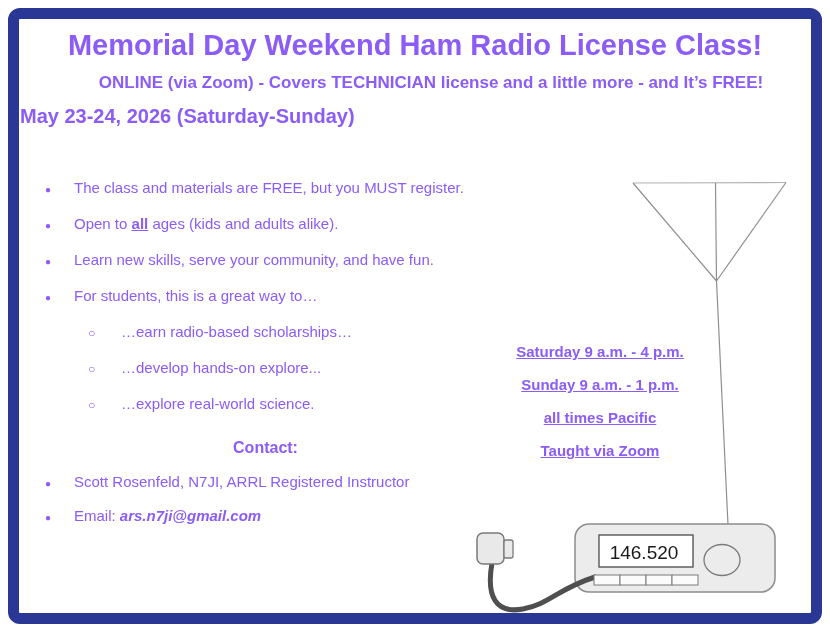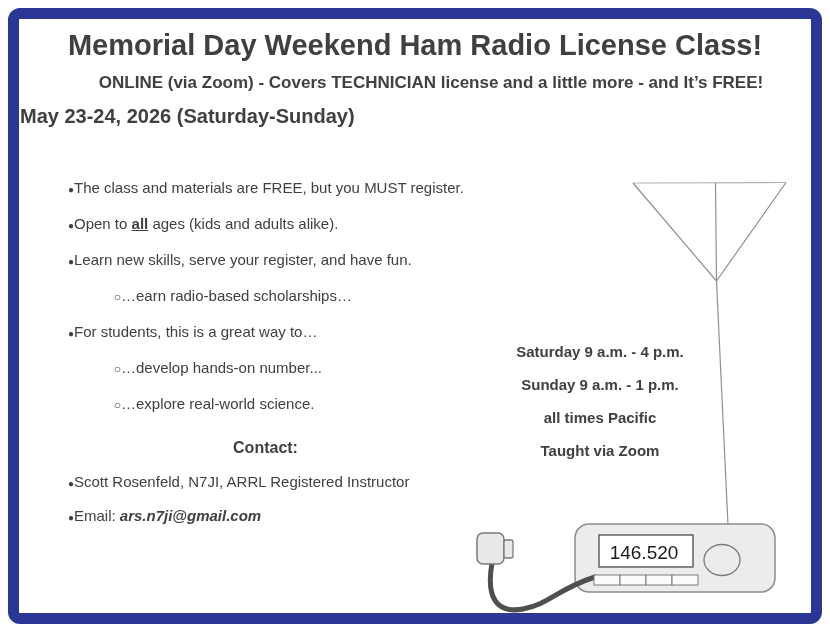--- a/index.html
+++ b/index.html
@@ -1,53 +1,53 @@
 <!DOCTYPE html>
 <html><head>
 <meta charset="utf-8">
 <style>
   html,body { margin:0; padding:0; background:#ffffff; }
   .page {
     position:relative; width:830px; height:632px; background:#ffffff;
-    font-family:"Liberation Sans", sans-serif; color:#404040; overflow:hidden;
+    font-family:"Liberation Sans", sans-serif; color:#8b5cf6; overflow:hidden;
   }
   .frame {
     position:absolute; left:8px; top:8px; width:792px; height:594px;
     border:11px solid #2A3795; border-radius:12px; pointer-events:none;
   }
   
   .title {
     position:absolute; top:29px; left:20px; right:20px;
     text-align:center; font-size:29px; font-weight:bold; letter-spacing:0;
   }
   .subtitle {
     position:absolute; top:73px; left:20px; right:20px;
     text-align:center; font-size:17px; font-weight:bold;padding-left:32px;
   }
   .date-line {
     position:absolute; top:105px; left:20px; right:20px;
     text-align:left; font-size:20px; font-weight:bold;
   }
   
   .left-col { position:absolute; left:30px; top:177px; width:470px; font-size:15px; line-height:21px; }
-  .row { display:flex; align-items:baseline; margin-bottom:13px;text-align:right; }
+  .row { display:flex; align-items:baseline; margin-bottom:13px; }
   .row.main, .row.contact-row { padding-left:15px; }
   .row.sub { padding-left:58px; }
   .marker { flex:0 0 29px; }
   .row.sub .marker { flex:0 0 33px; }
   .marker.disc::before { content:"●"; font-size:10px; }
   .marker.circle::before { content:"○"; font-size:12px; }
   .em-underline { font-weight:bold; text-decoration:underline;margin-top:12px; }
   .em-boldital { font-weight:bold; font-style:italic; }
   .contact-heading { font-size:16px; font-weight:bold; line-height:22px; margin:21px 0 12px 1px;text-align:center; }
   .row.contact-row { margin-bottom:11px; }
   
   .schedule {
     position:absolute; left:490px; top:341px; width:220px;
-    text-align:center; font-size:15px; font-weight:bold; line-height:21px;
+    text-align:center; font-size:15px; font-weight:bold; line-height:21px;text-decoration:underline;
   }
   .schedule .sched-line { margin-bottom:12px; }
   
   .art { position:absolute; left:0; top:0; pointer-events:none; }
   .freq-text { font-family:"Liberation Sans", sans-serif; font-size:19px; fill:#1a1a1a; }
 </style>
 </head>
 <body>
 
 <div class="page">
@@ -65,36 +65,36 @@
       <span>The class and materials are FREE, but you MUST register.</span>
     </div>
 
     <div class="row main">
       <span class="marker disc"></span>
       <span><span>Open to </span><span class="em-underline">all</span><span> ages (kids and adults alike).</span></span>
     </div>
 
     <div class="row main">
       <span class="marker disc"></span>
-      <span>Learn new skills, serve your register, and have fun.</span>
-    </div>
-
-    <div class="row sub">
-      <span class="marker circle"></span>
-      <span>…earn radio-based scholarships…</span>
+      <span>Learn new skills, serve your community, and have fun.</span>
     </div>
 
     <div class="row main">
       <span class="marker disc"></span>
       <span>For students, this is a great way to…</span>
     </div>
 
     <div class="row sub">
       <span class="marker circle"></span>
-      <span>…develop hands-on number...</span>
+      <span>…earn radio-based scholarships…</span>
+    </div>
+
+    <div class="row sub">
+      <span class="marker circle"></span>
+      <span>…develop hands-on explore...</span>
     </div>
 
     <div class="row sub">
       <span class="marker circle"></span>
       <span>…explore real-world science.</span>
     </div>
 
     <div class="contact-heading">Contact:</div>
 
     <div class="row contact-row">

